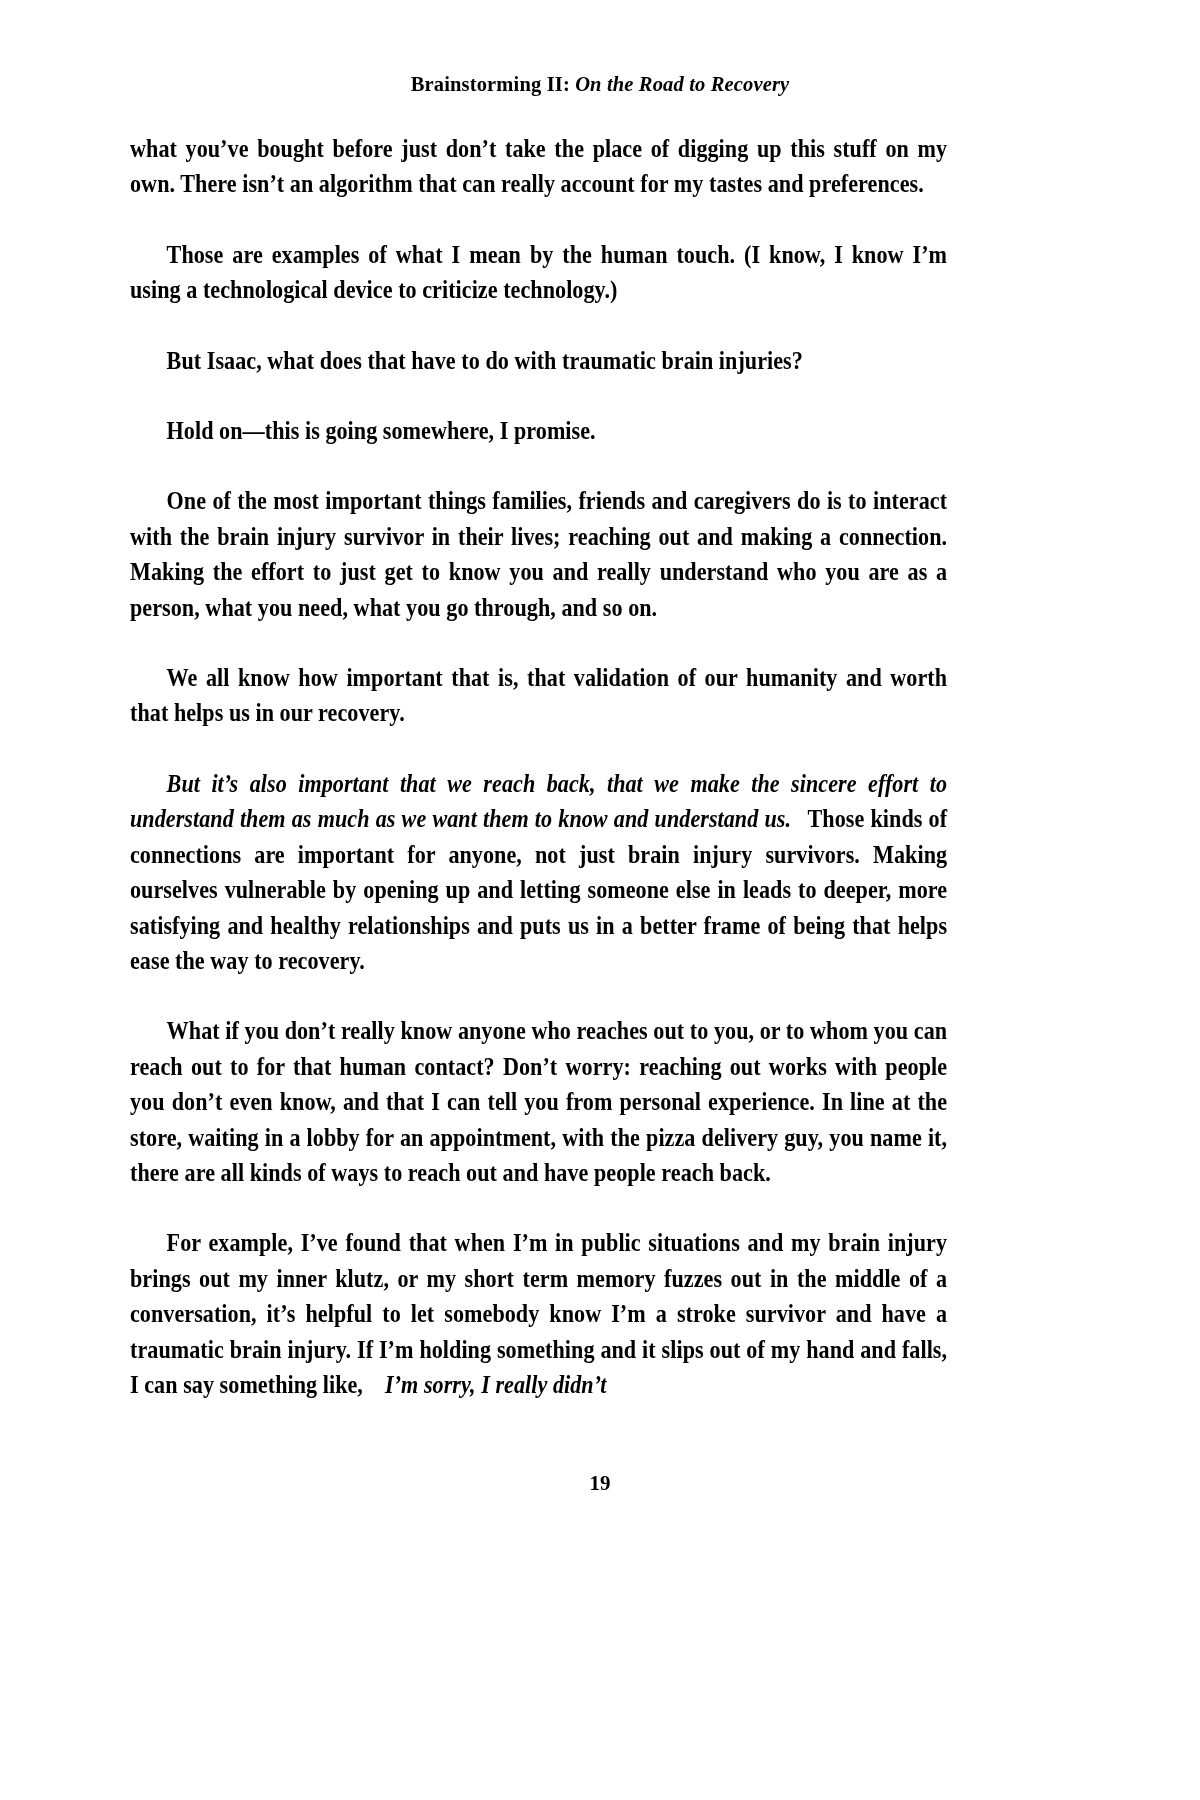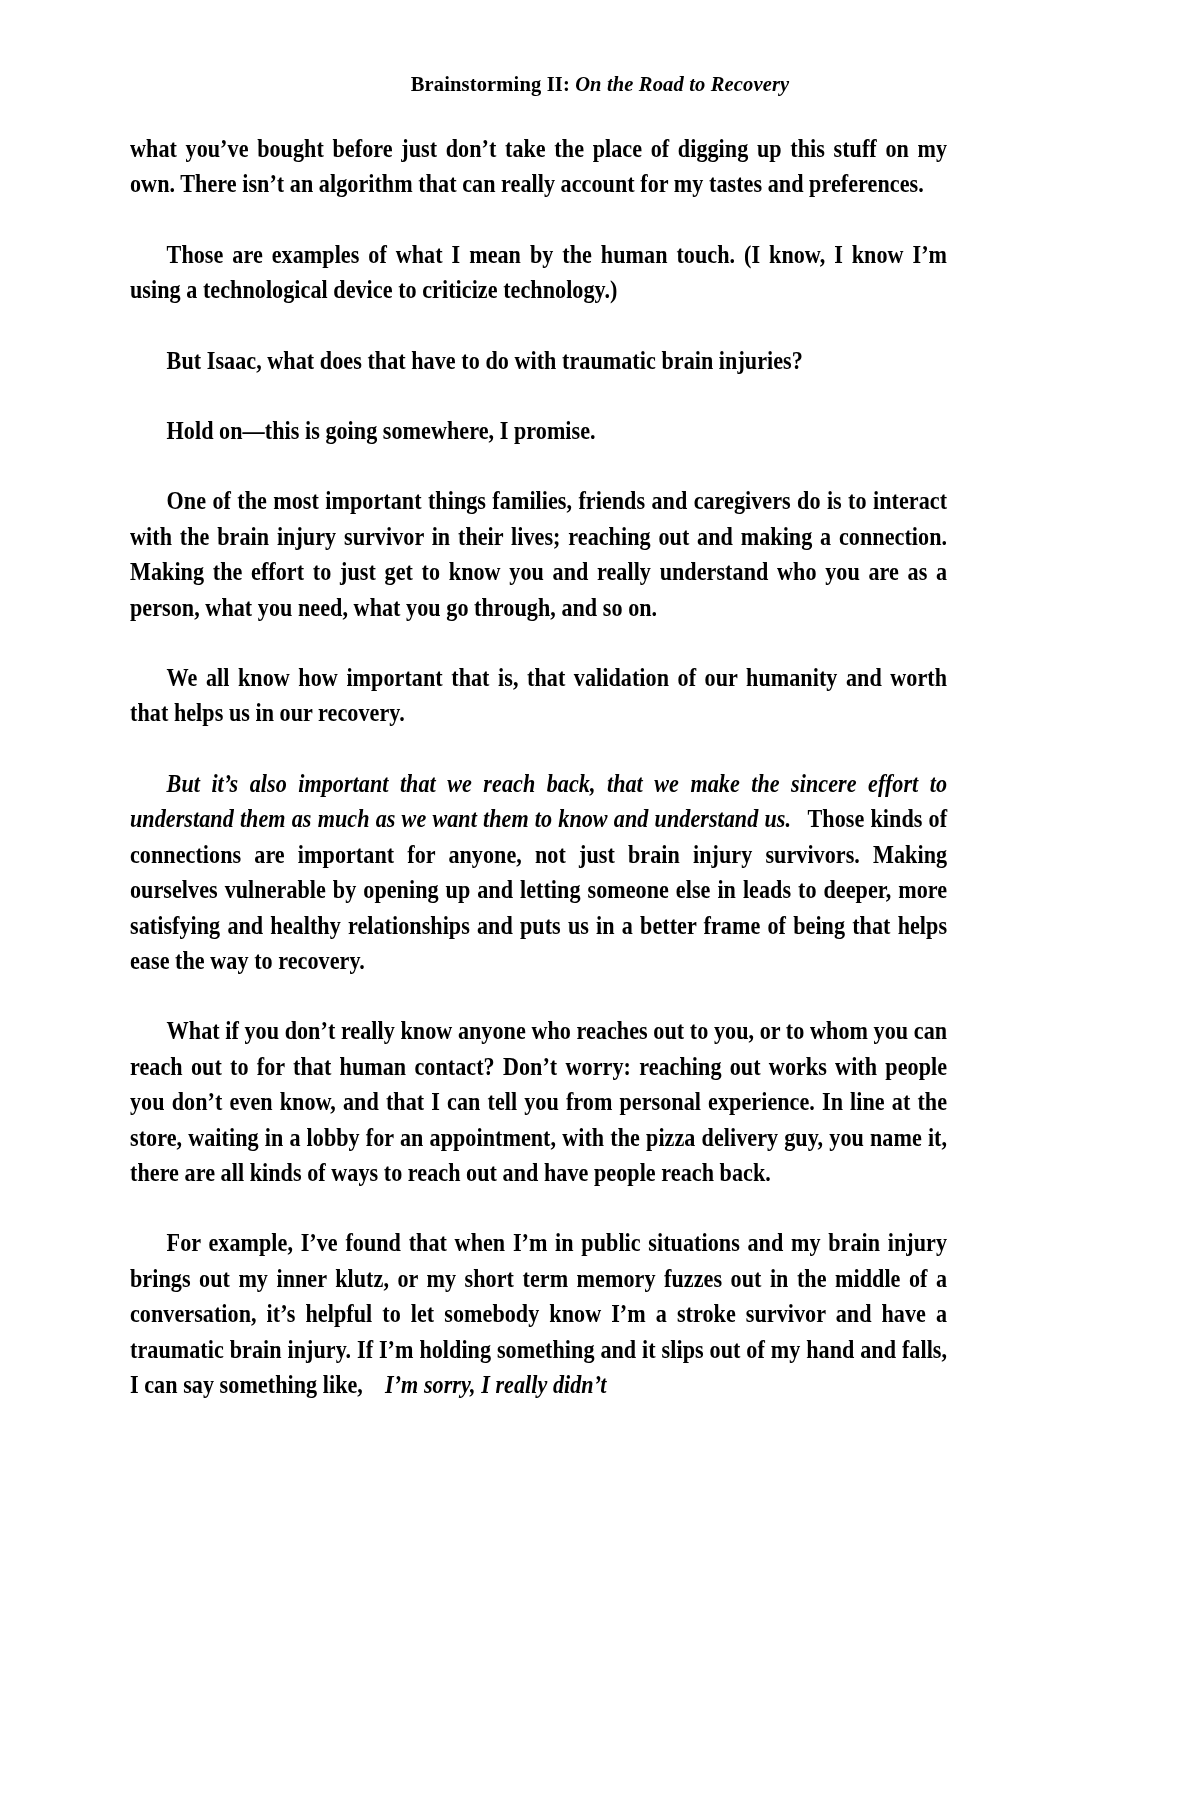--- a/index.html
+++ b/index.html
@@ -121,14 +121,15 @@
     <p class="para spaced">
       <span>What if you don’t really know anyone who reaches out to you, or to whom you can reach out to for that human contact? Don’t worry: reaching out works with people you don’t even know, and that I can tell you from personal experience. In line at the store, waiting in a lobby for an appointment, with the pizza delivery guy, you name it, there are all kinds of ways to reach out and have people reach back.</span>
     </p>
 
     <p class="para spaced">
       <span>For example, I’ve found that when I’m in public situations and my brain injury brings out my inner klutz, or my short term memory fuzzes out in the middle of a conversation, it’s helpful to let somebody know I’m a stroke survivor and have a traumatic brain injury. If I’m holding something and it slips out of my hand and falls,  I can say something like, </span><span class="gap-sp"></span><i>I’m sorry, I really didn’t</i>
     </p>
 
   </div>
 
+  <div class="folio">19</div>
 
 </div>
 
 </body></html>

